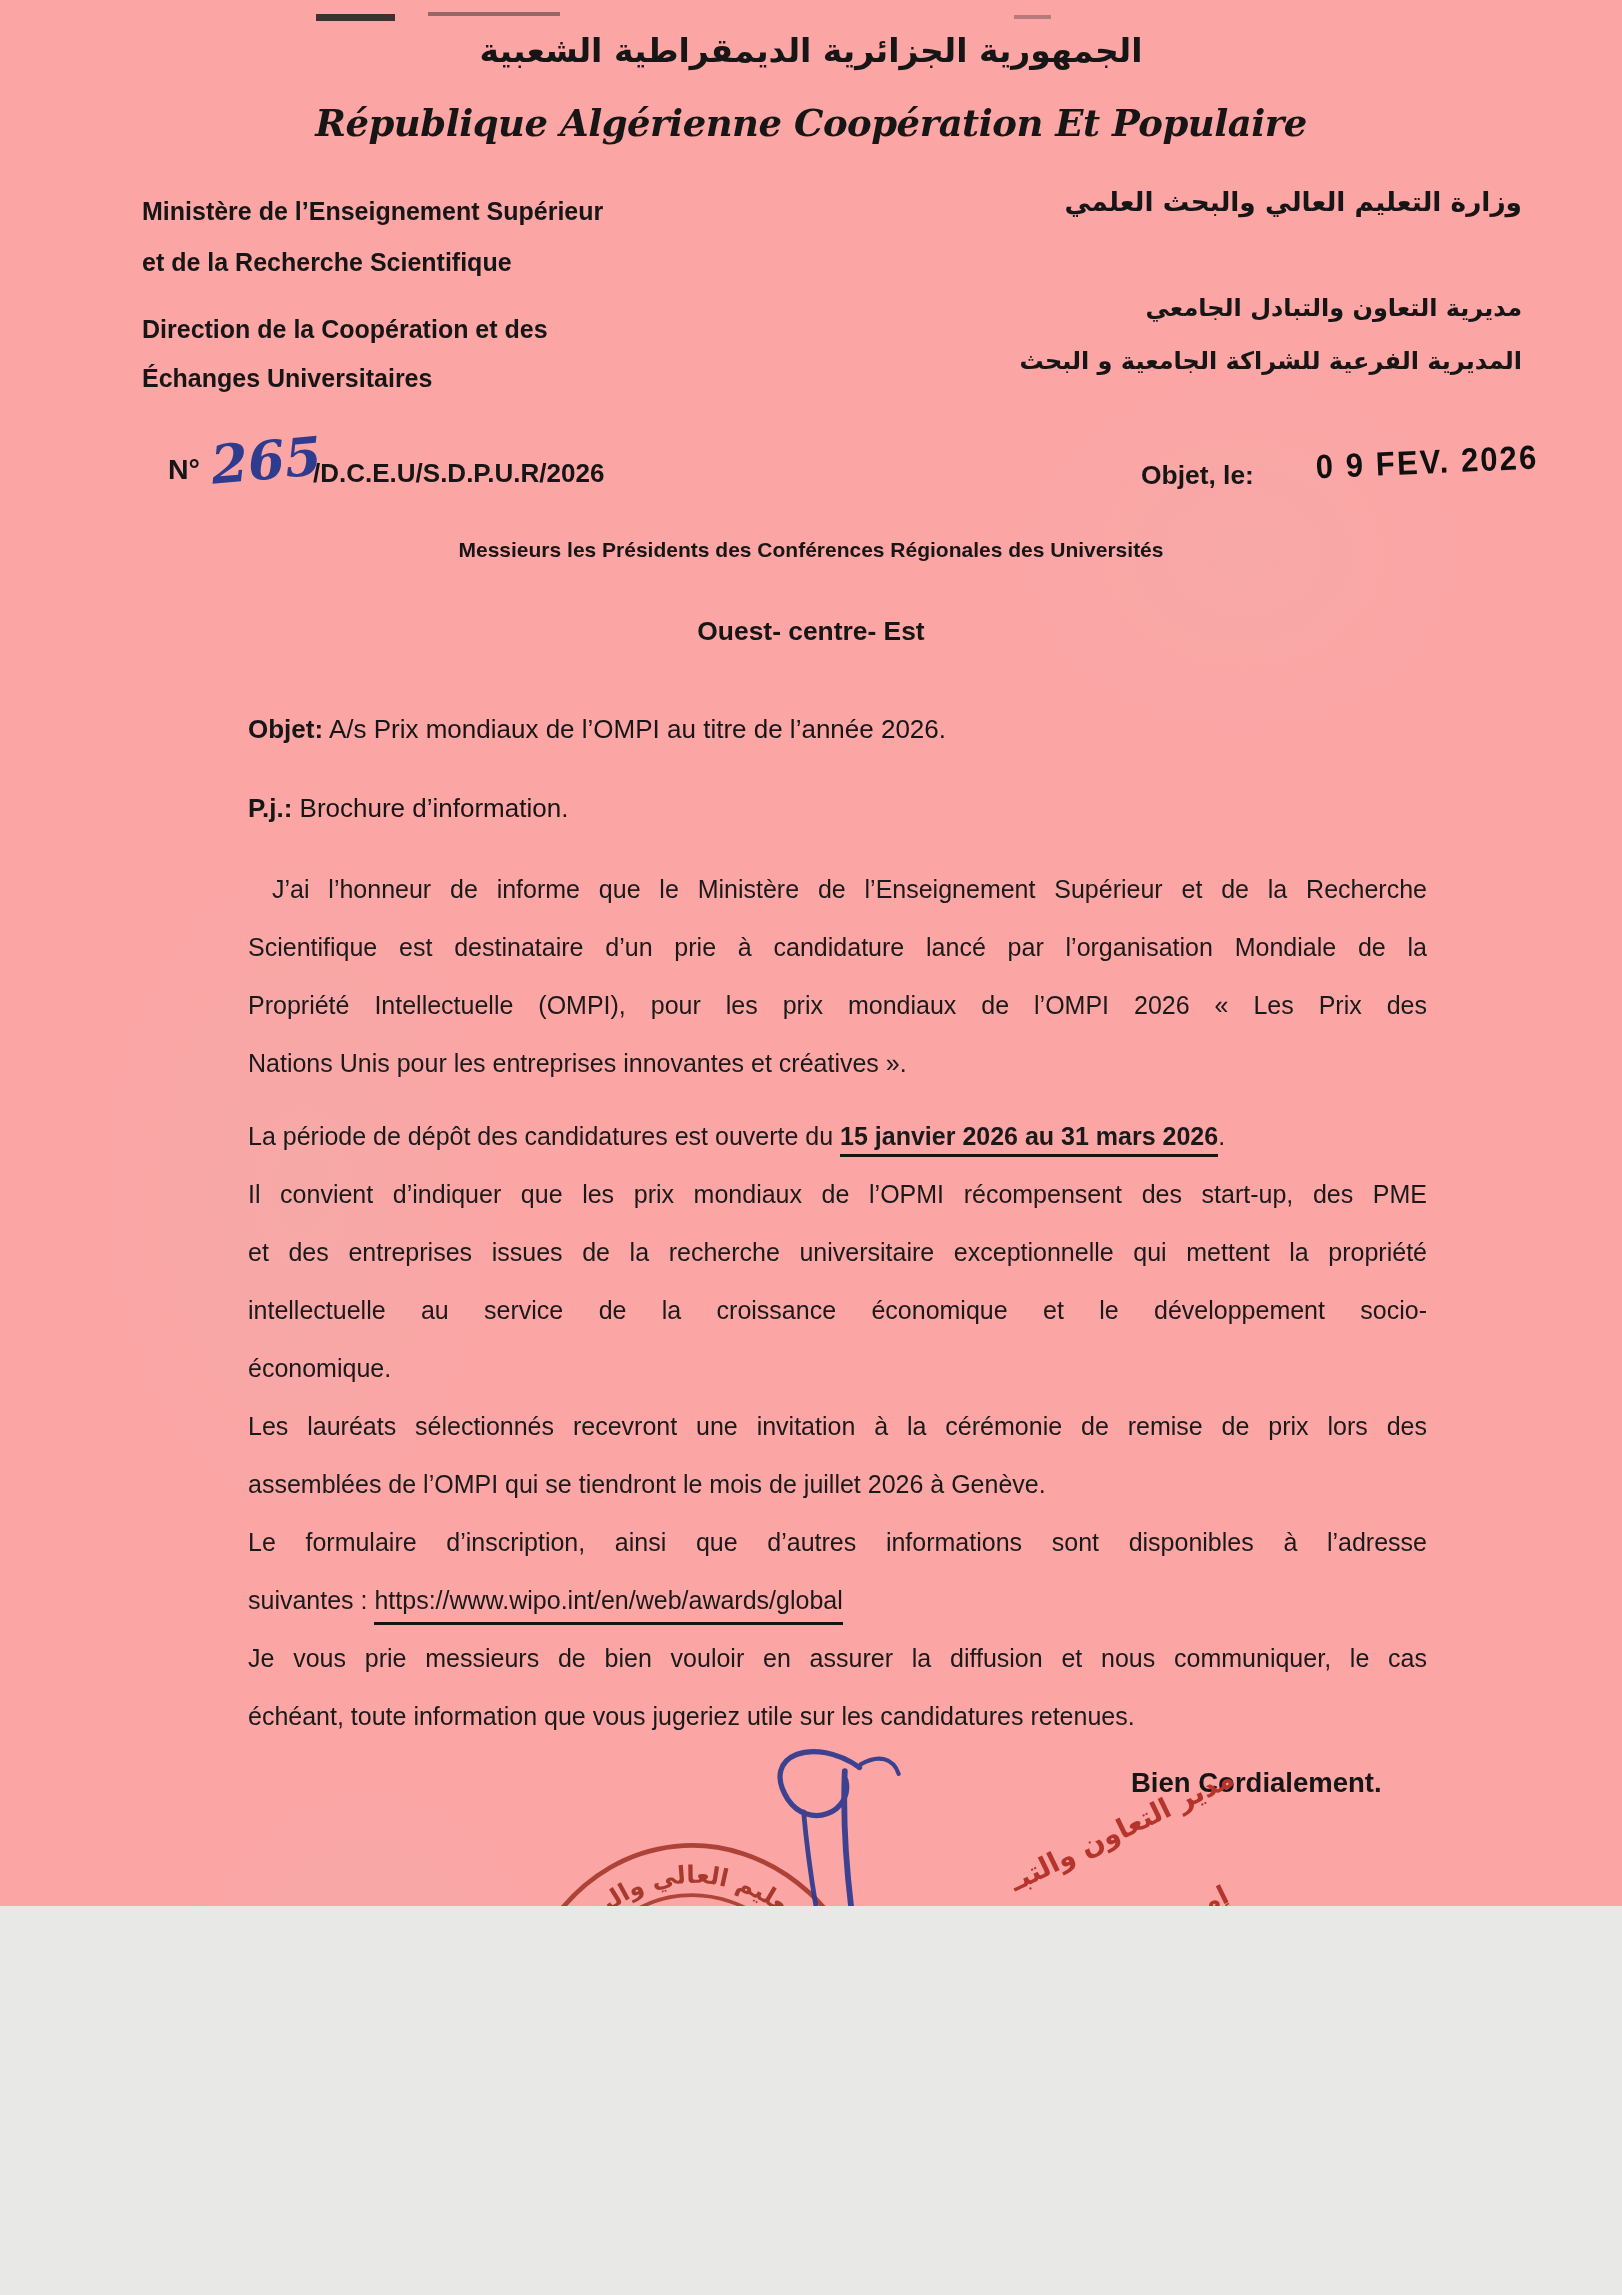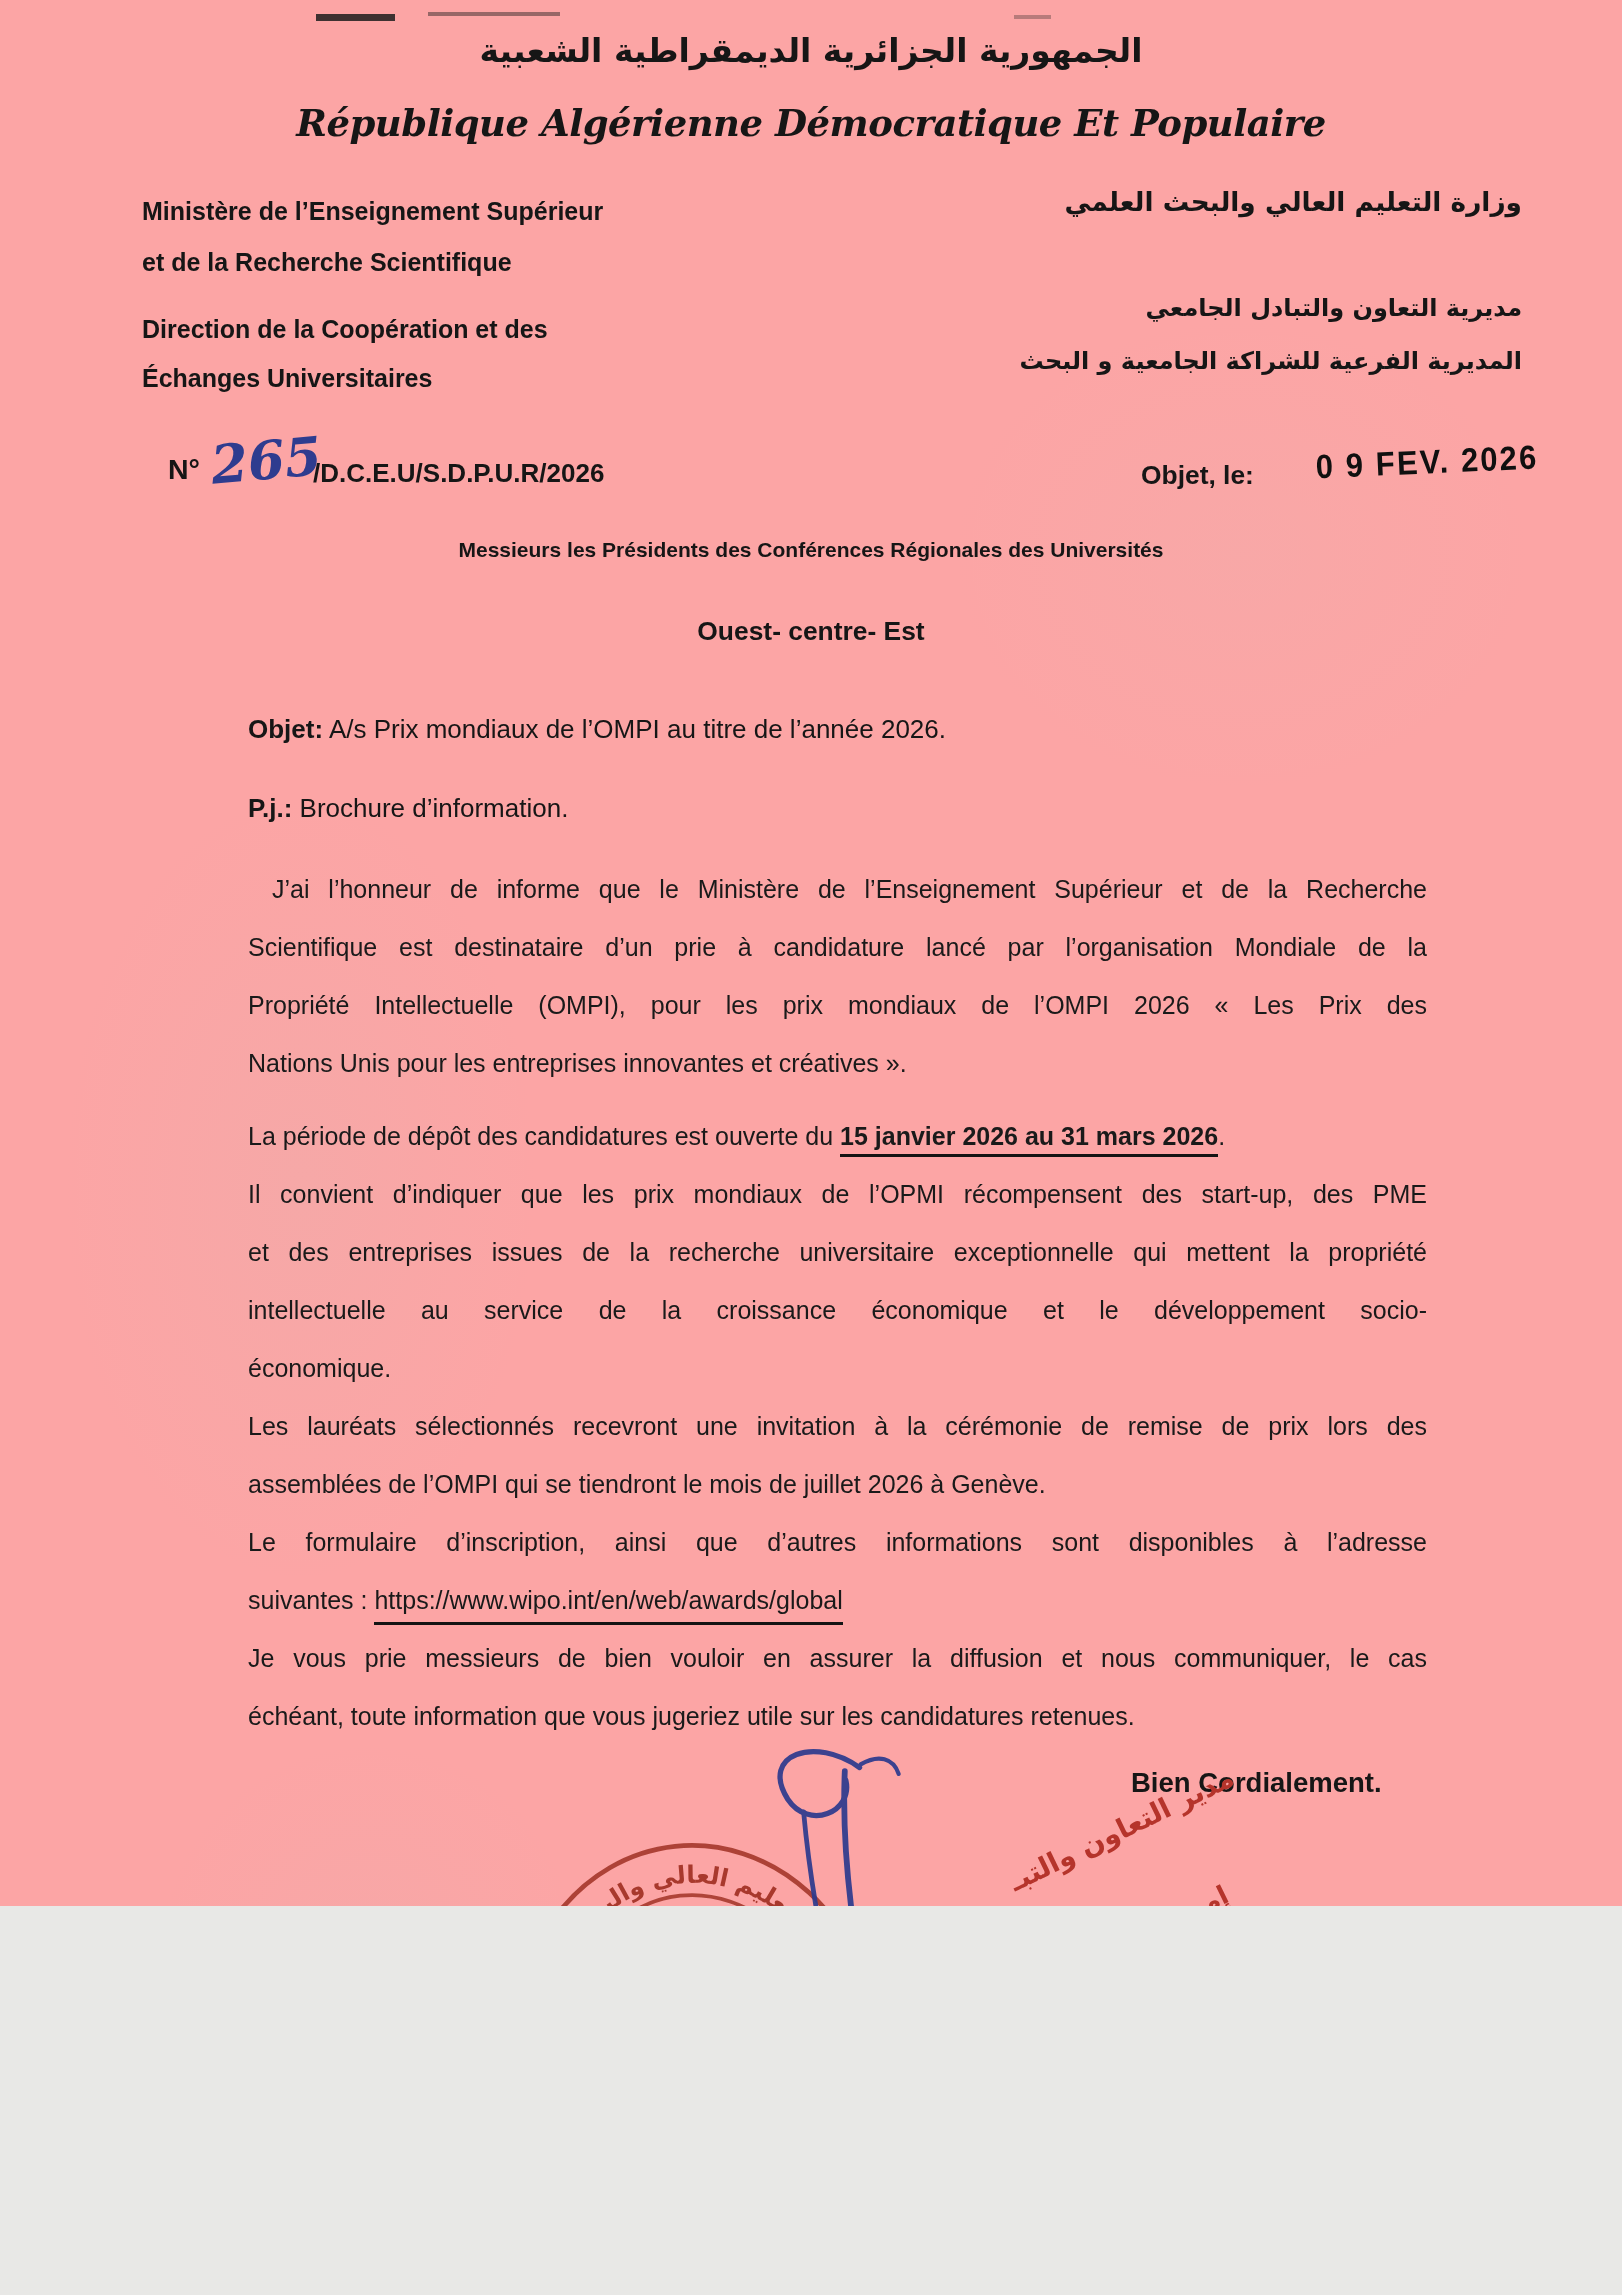--- a/index.html
+++ b/index.html
@@ -74,21 +74,21 @@
 <div class="page">
 
   <div class="blot b1"></div>
   <div class="blot b2"></div>
   <div class="blot b3"></div>
   <div class="artifact a1"></div>
   <div class="artifact a2"></div>
   <div class="artifact a3"></div>
 
   <div class="abs center ar arab-title">الجمهورية الجزائرية الديمقراطية الشعبية</div>
-  <div class="abs center fr-title">République Algérienne Démocratique Et Populaire</div>
+  <div class="abs center fr-title">République Algérienne Coopération Et Populaire</div>
 
   <div class="abs min-block">
     <div>Ministère de l’Enseignement Supérieur</div>
     <div>et de la Recherche Scientifique</div>
   </div>
   <div class="abs dir-block">
     <div>Direction de la Coopération et des</div>
     <div>Échanges Universitaires</div>
   </div>
 

